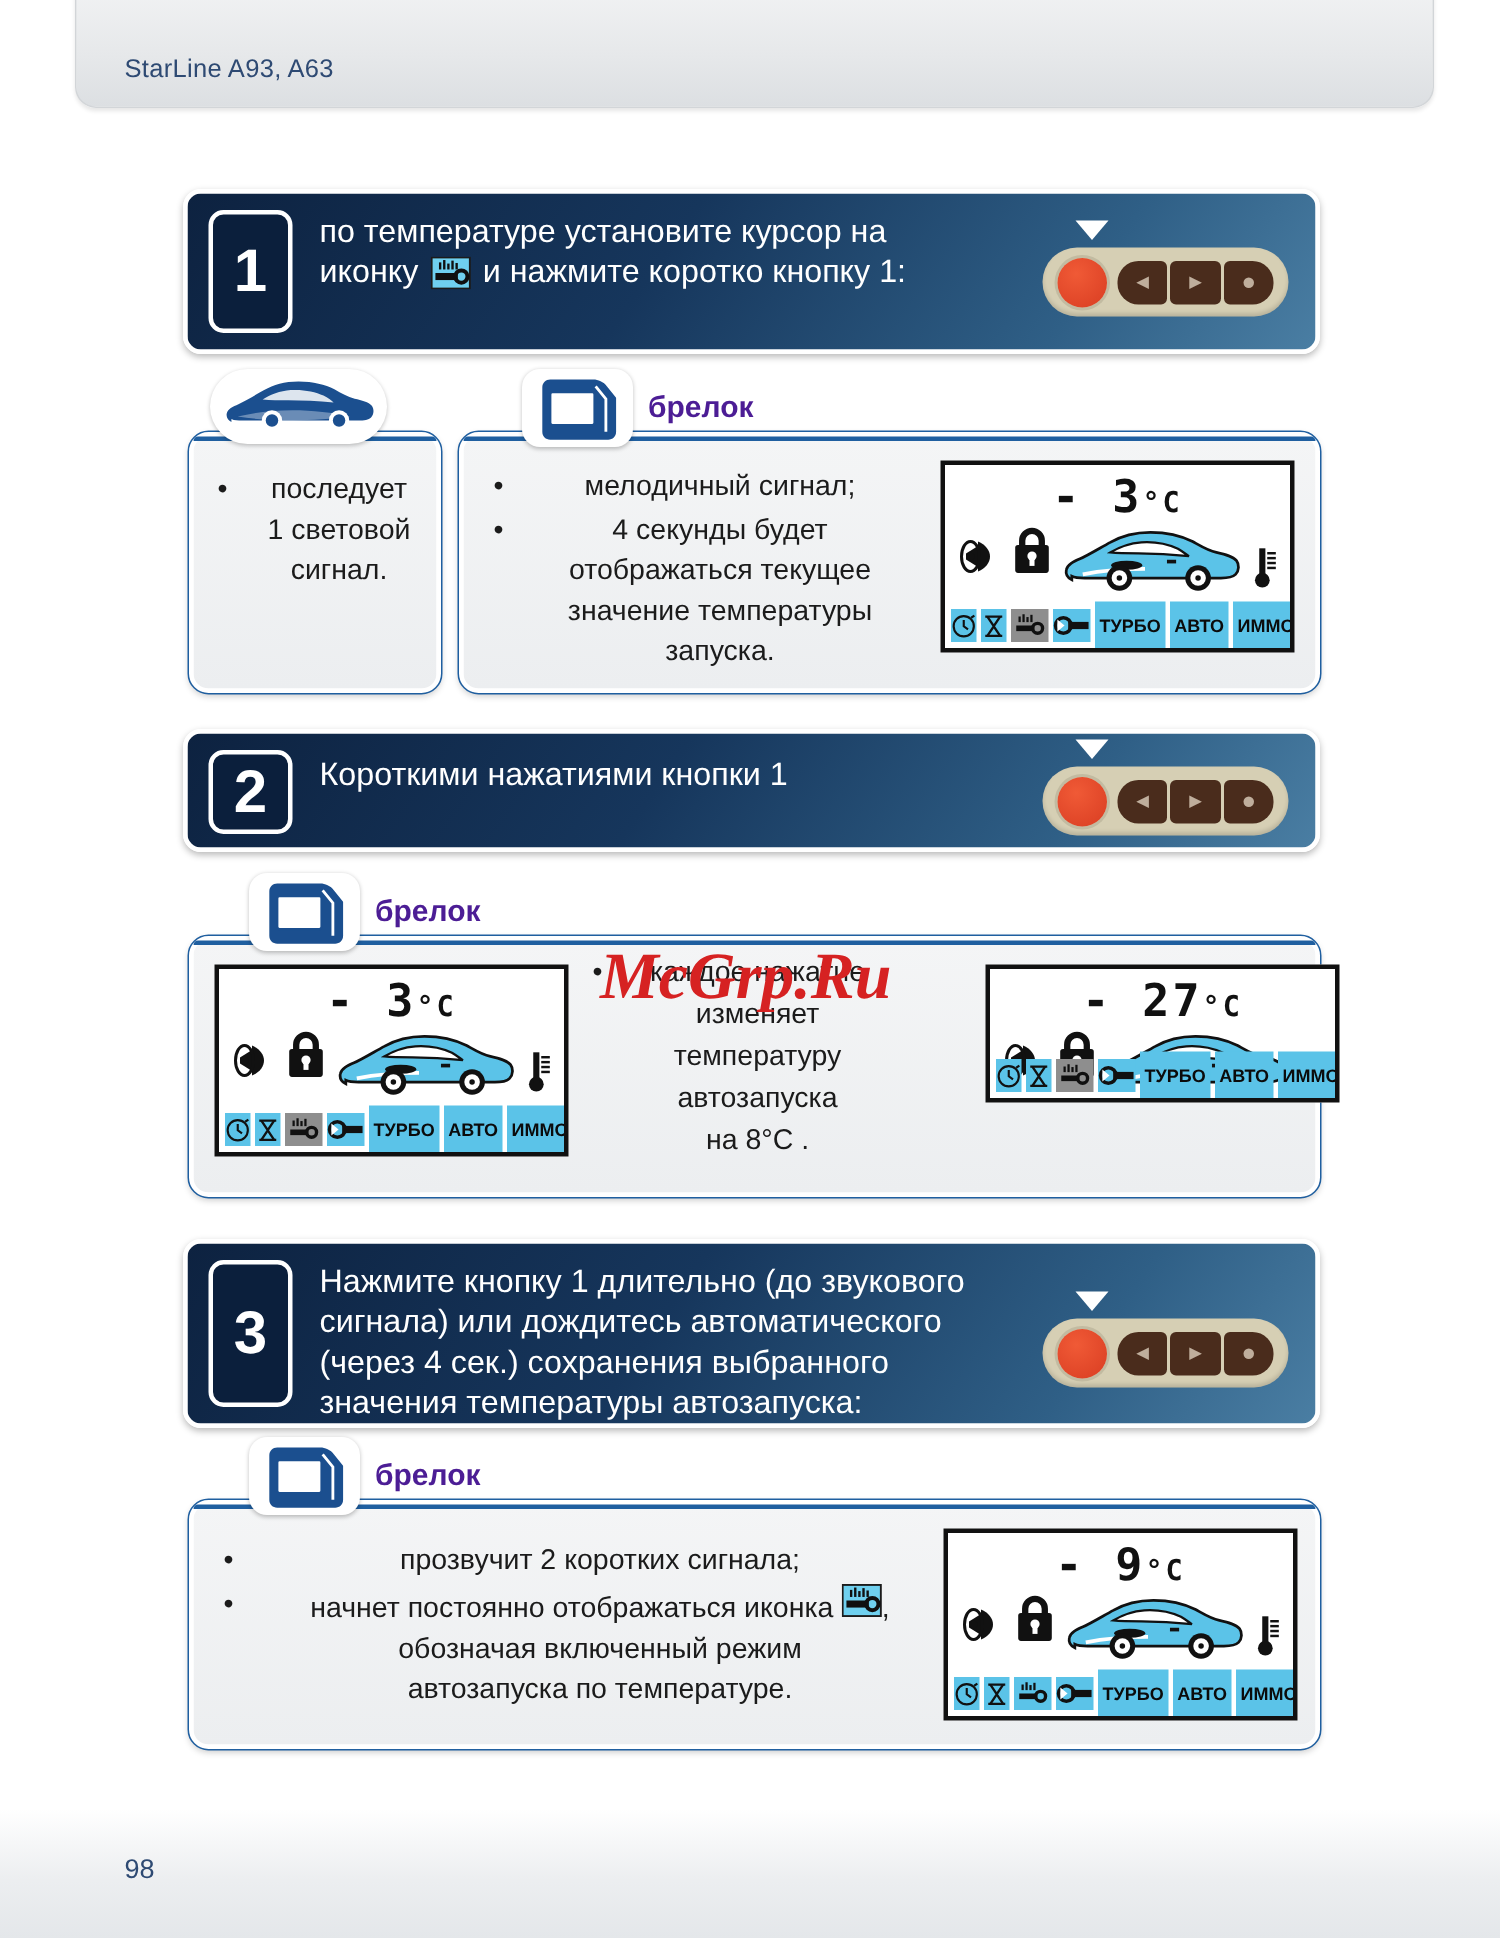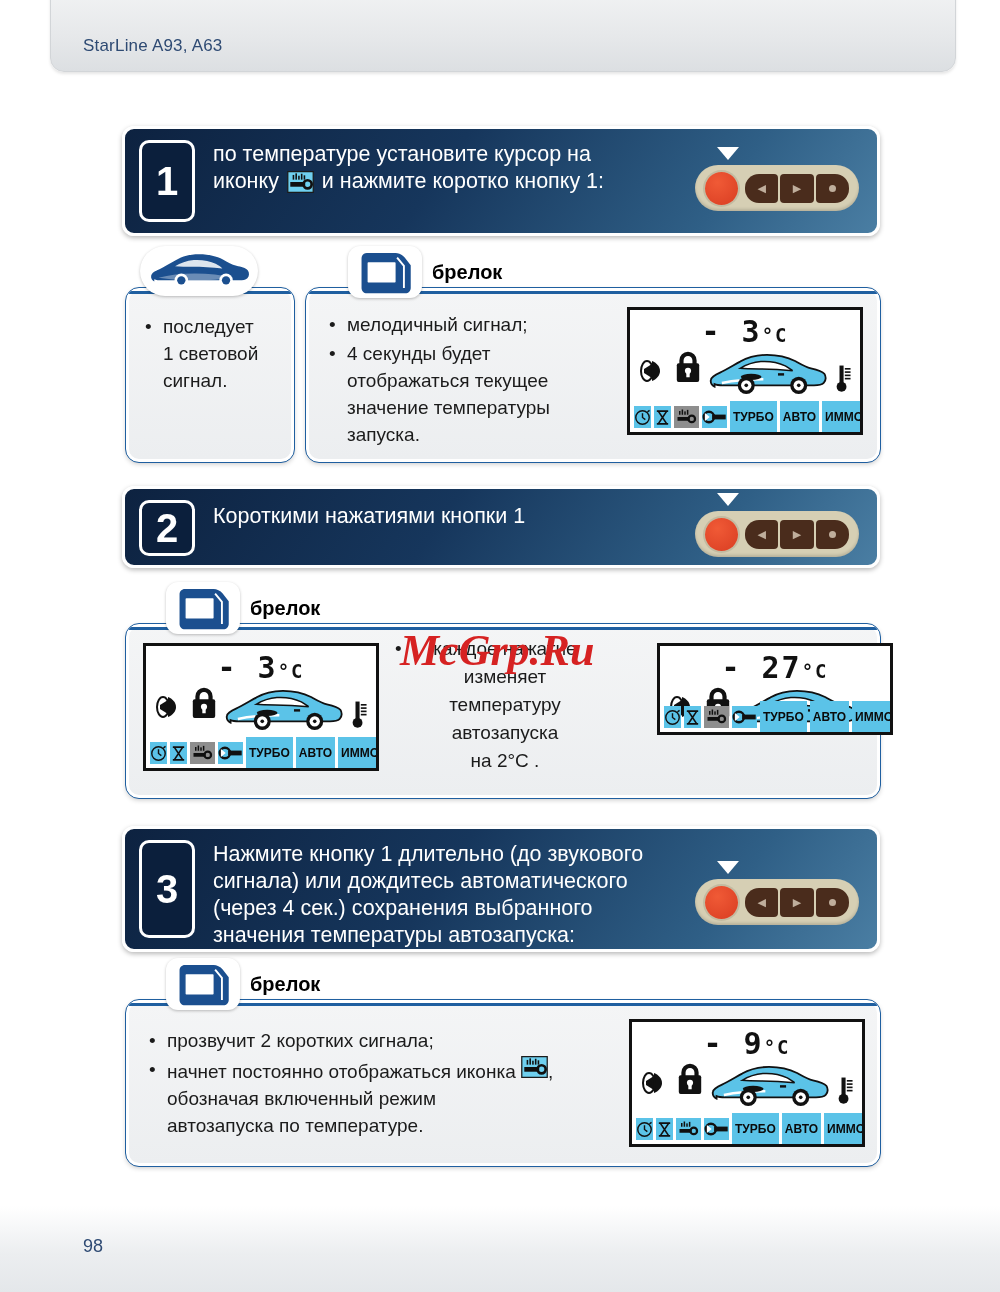--- a/index.html
+++ b/index.html
@@ -99,32 +99,32 @@
     border-radius:13px;
     box-shadow:0 2px 5px rgba(0,0,0,.22);
   }
   .panel-inner-line{
     position:absolute; left:0; right:0; top:0; height:3px;
     background:#1f5fa0; border-radius:10px 10px 0 0;
   }
   .bullets{
     position:absolute; color:#1b1b1b; font-size:19px; line-height:27px;
   }
-  .bullets li{ margin:0 0 2px 0; }
+  .bullets li{ margin:0 0 2px 0;text-align:center; }
   ul.bullets{ margin:0; padding-left:20px; list-style:none; }
   ul.bullets li{ position:relative; padding-left:4px;}
   ul.bullets li:before{
     content:"•"; position:absolute; left:-14px; top:0; color:#1b1b1b;
   }
 
   
   .tab{
     position:absolute; display:flex; align-items:center; gap:10px; z-index:5;
   }
-  .tab-label{ color:#000000; font-size:20px; font-weight:700; }
+  .tab-label{ color:#4c1d95; font-size:20px; font-weight:700; }
 
   .car-badge{
     width:118px; height:50px;
     background:#ffffff; border-radius:26px;
     box-shadow:0 1px 3px rgba(0,0,0,.25);
     display:flex; align-items:center; justify-content:center;
   }
   .fobtab-badge{
     width:74px; height:52px;
     background:#ffffff; border-radius:12px;
@@ -454,21 +454,21 @@
         <div class="lcd-ic word" style="height:22px;font-size:12px;">ИММО</div>
       </div>
     </div>
 
     <div style="position:absolute; left:262px; top:8px; width:228px; text-align:center; font-size:19px; line-height:28px; color:#1b1b1b;">
       <span style="position:absolute;left:4px;top:0;">•</span>
       <div>каждое нажатие</div>
       <div>изменяет</div>
       <div>температуру</div>
       <div>автозапуска</div>
-      <div>на 2°C .</div>
+      <div>на 8°C .</div>
     </div>
 
     <div class="lcd" style="left:528px; top:16px; width:236px; height:92px;">
       <div class="lcd-temp" style="font-size:30px;">
         <span>- 27</span><span style="font-size:19px;">°C</span>
       </div>
       <svg style="position:absolute;left:8px;top:44px" width="34" height="34">
           <use href="#sym-speaker"></use>
         </svg>
       <svg style="position:absolute;left:44px;top:40px" width="28" height="34">

